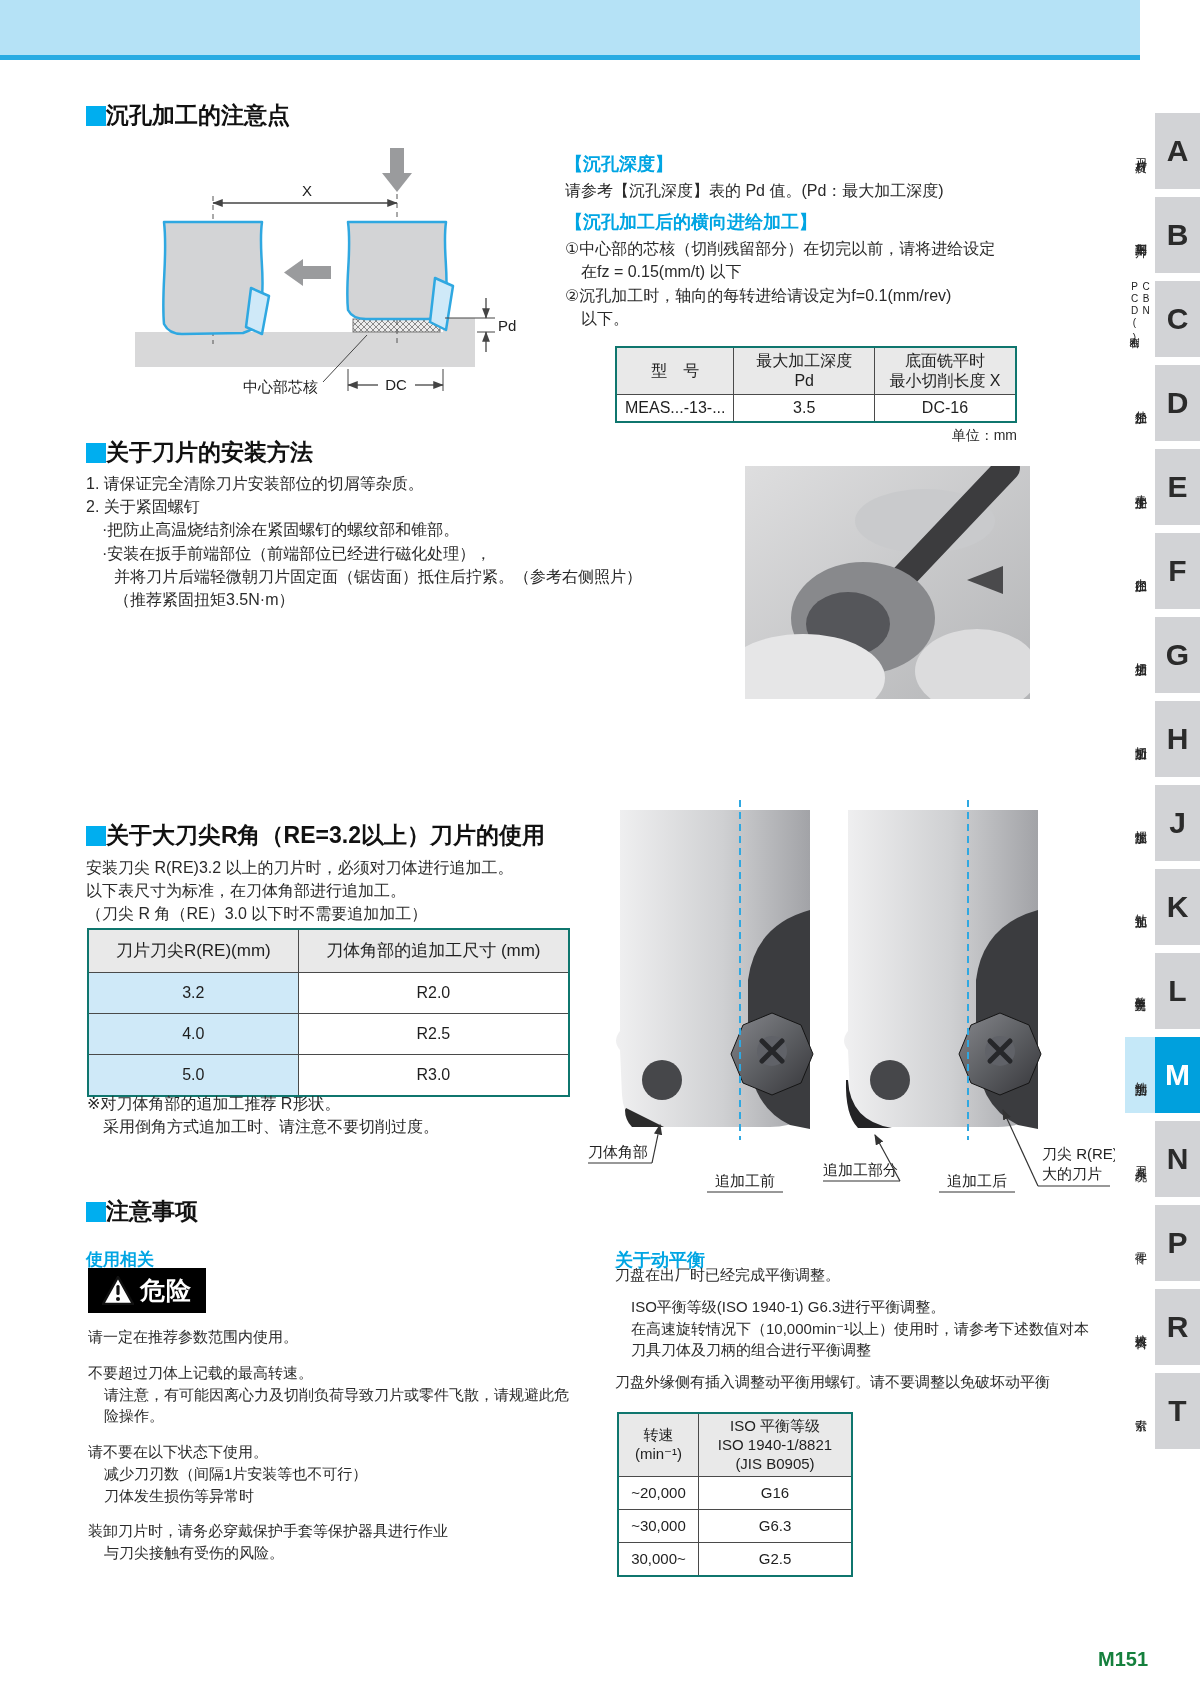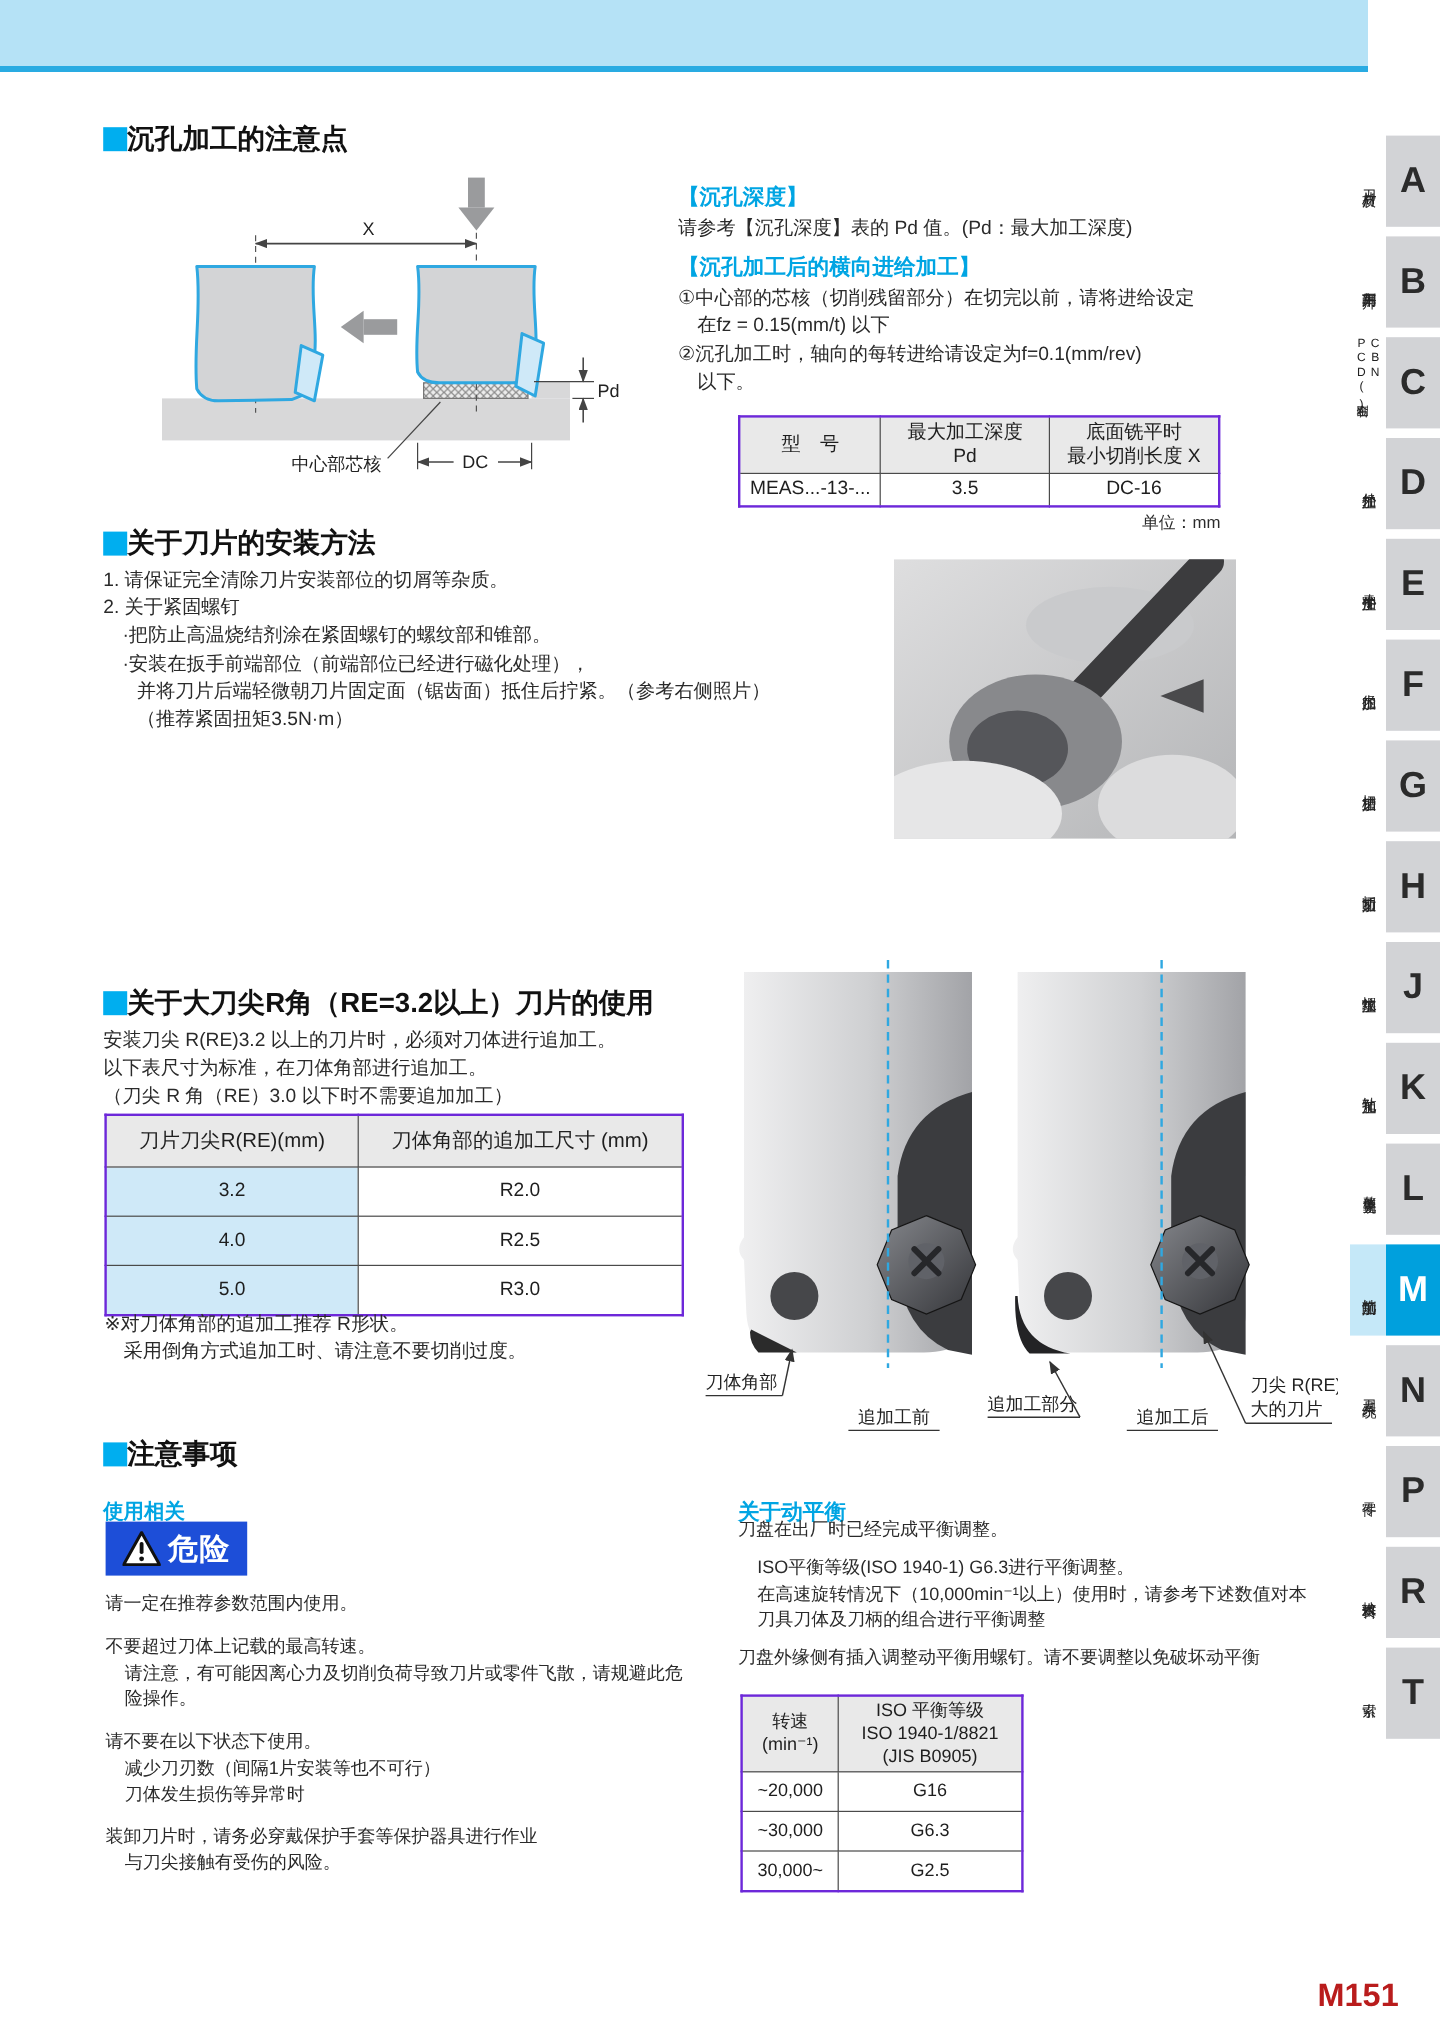--- a/index.html
+++ b/index.html
@@ -14,40 +14,40 @@
   
   .h1{position:absolute;display:flex;align-items:center;font-size:23px;font-weight:bold;color:#111;white-space:nowrap;}
   .h1 .sq{width:20px;height:20px;background:#00aeef;flex:none;}
   .blue-h{color:#00a5e3;font-weight:bold;font-size:18px;margin:14px 0 3px 0;white-space:nowrap;}
   .txt{font-size:16px;color:#2a2a2a;margin:0;white-space:nowrap;line-height:1.45;}
   .txt.sm{font-size:15px;}
   .ind1{padding-left:16px;}
   .ind2{padding-left:28px;}
   .gap{height:14px;}
   
-  .dtable{border-collapse:collapse;border:2px solid #6d28d9;font-size:16px;color:#1e1e1e;background:#fff;}
+  .dtable{border-collapse:collapse;border:2px solid #0f766e;font-size:16px;color:#1e1e1e;background:#fff;}
   .dtable th,.dtable td{border:1.5px solid #4a4a4a;text-align:center;padding:3px 8px;font-weight:normal;line-height:1.25;}
   .dtable th{background:#e9e9e9;}
   .blue-cell{background:#cfe9f8;}
   .unit{font-size:14px;color:#2a2a2a;text-align:right;margin-top:4px;}
   
-  .danger-badge{position:absolute;left:88px;top:1268px;width:118px;height:45px;background:#1d4ed8;
+  .danger-badge{position:absolute;left:88px;top:1268px;width:118px;height:45px;background:#000000;
     display:flex;align-items:center;justify-content:center;gap:6px;}
   .danger-badge span{color:#fff;font-weight:bold;font-size:25px;letter-spacing:1px;}
   
   .sidebar{position:absolute;right:0;top:113px;width:76px;display:flex;flex-direction:column;gap:8px;}
   .tab{height:76px;display:flex;justify-content:flex-end;cursor:pointer;}
   .tab-label{writing-mode:vertical-rl;text-orientation:upright;font-size:12px;line-height:1.15;
     color:#222;display:flex;align-items:center;justify-content:center;padding:0 1px;min-width:28px;letter-spacing:1px;}
   .tab-letter{width:45px;background:#d2d3d6;display:flex;align-items:center;justify-content:center;
     font-weight:bold;font-size:30px;color:#2b2b2b;}
   .tab.active .tab-letter{background:#00a0dd;color:#fff;}
   .tab.active .tab-label{background:#c5e8f8;}
   
-  .pagenum{position:absolute;left:1098px;top:1648px;font-size:27px;font-weight:bold;color:#b91c1c;}
+  .pagenum{position:absolute;left:1098px;top:1648px;font-size:20px;font-weight:bold;color:#15803d;}
   
   .svgtext{font-family:"Liberation Sans","DejaVu Sans",sans-serif;}
 </style>
 </head>
 <body>
 
 <div class="page">
 
   <div class="topbar"></div>
 

